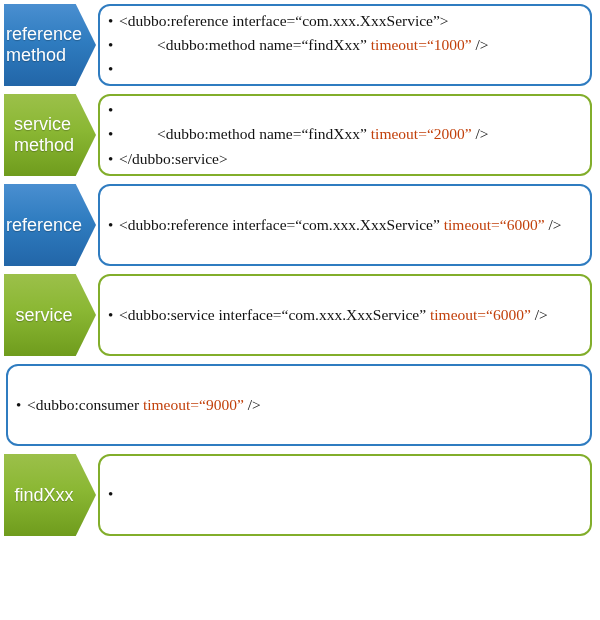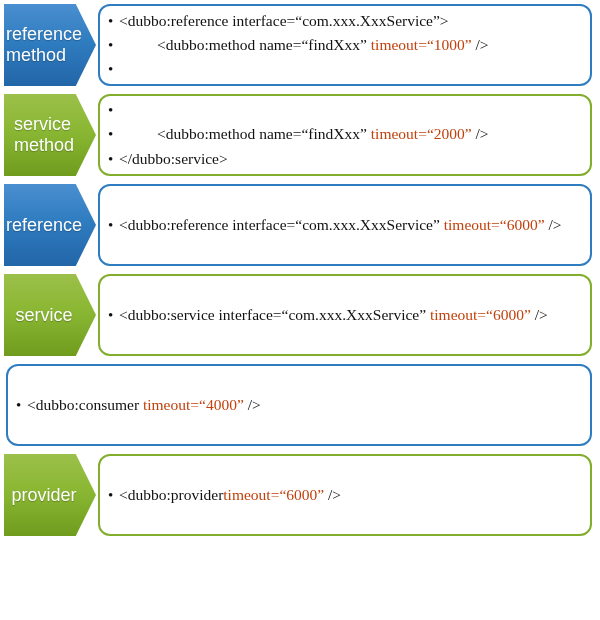--- a/index.html
+++ b/index.html
@@ -131,24 +131,24 @@
     <div class="row">
       <div class="arrow green">
         <span class="arrow-label">service</span>
       </div>
       <div class="box green">
         <div class="code-line"><span class="bullet">•</span><span class="code-text"><span>&lt;dubbo:service interface=“com.xxx.XxxService” </span><span class="hl">timeout=“6000”</span><span> /&gt;</span></span></div>
       </div>
     </div>
     <div class="row">
       <div class="box blue">
-        <div class="code-line"><span class="bullet">•</span><span class="code-text"><span>&lt;dubbo:consumer </span><span class="hl">timeout=“4000”</span><span> /&gt;</span></span></div>
+        <div class="code-line"><span class="bullet">•</span><span class="code-text"><span>&lt;dubbo:consumer </span><span class="hl">timeout=“9000”</span><span> /&gt;</span></span></div>
       </div>
     </div>
     <div class="row">
       <div class="arrow green">
-        <span class="arrow-label">provider</span>
+        <span class="arrow-label">findXxx</span>
       </div>
       <div class="box green">
-        <div class="code-line"><span class="bullet">•</span><span class="code-text"><span>&lt;dubbo:provider</span><span class="hl">timeout=“6000”</span><span> /&gt;</span></span></div>
+        <div class="code-line"><span class="bullet">•</span></div>
       </div>
     </div>
   </div>
 
 </body></html>

